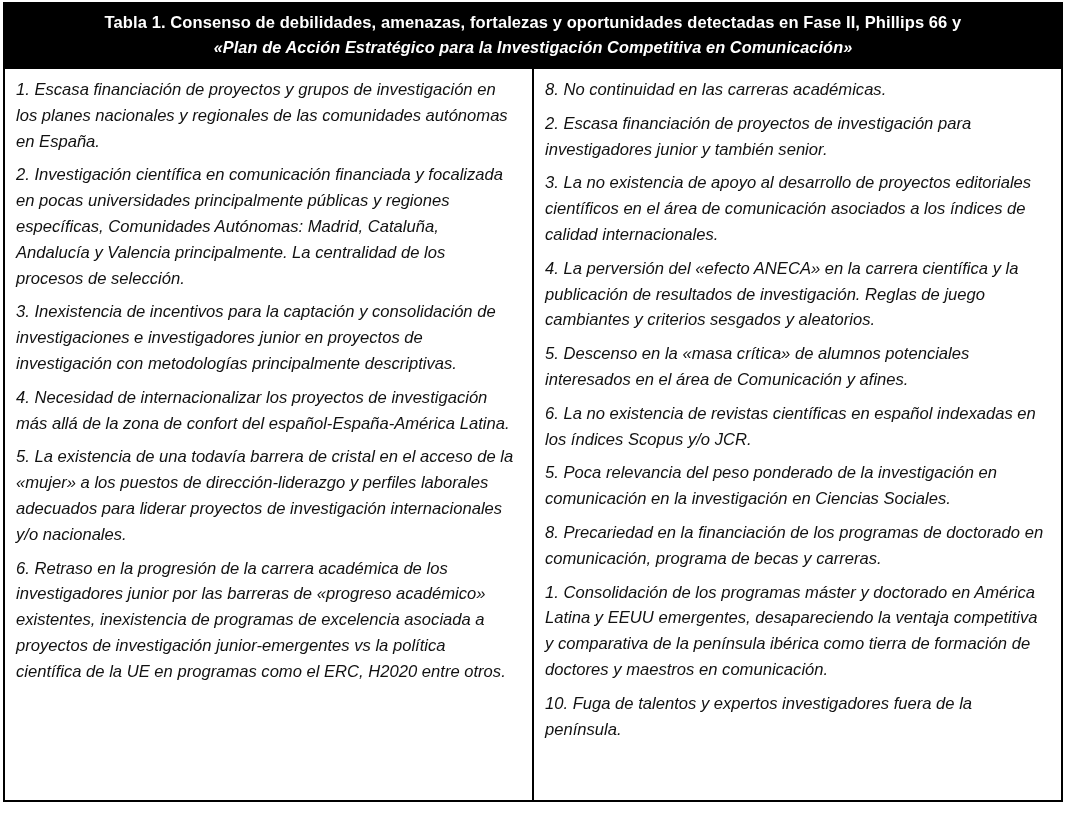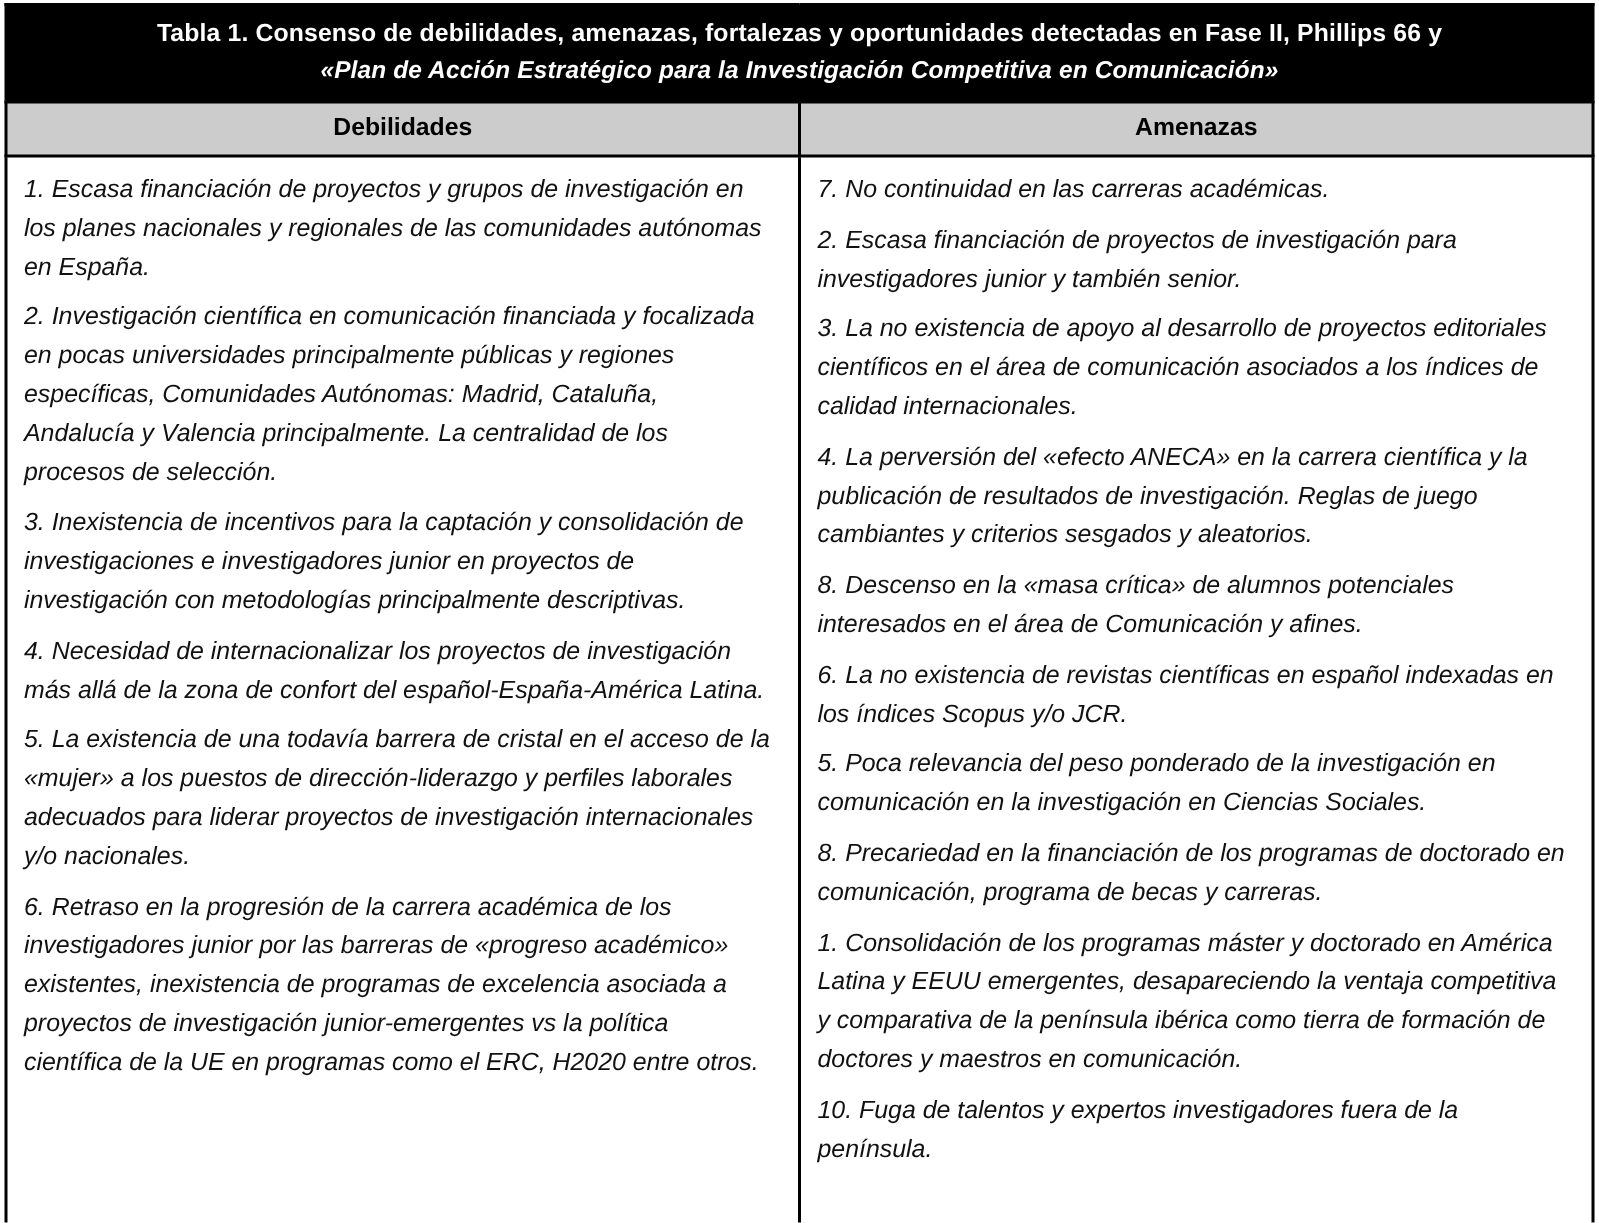--- a/index.html
+++ b/index.html
@@ -92,38 +92,34 @@
 <div class="table-wrap">
   <table class="swot-table">
     <tbody>
       <tr>
         <td class="title-cell" colspan="2">
           <span class="title-line l1">Tabla 1. Consenso de debilidades, amenazas, fortalezas y oportunidades detectadas en Fase II, Phillips 66 y</span>
           <span class="title-line l2">«Plan de Acción Estratégico para la Investigación Competitiva en Comunicación»</span>
         </td>
       </tr>
       <tr>
-        <td class="col-head">Debilidades</td>
-        <td class="col-head">Amenazas</td>
-      </tr>
-      <tr>
         <td class="body-cell col-left">
           <p class="item">1. Escasa financiación de proyectos y grupos de investigación en los planes nacionales y regionales de las comunidades autónomas en España.</p>
           <p class="item">2. Investigación científica en comunicación financiada y focalizada en pocas universidades principalmente públicas y regiones específicas, Comunidades Autónomas: Madrid, Cataluña, Andalucía y Valencia principalmente. La centralidad de los procesos de selección.</p>
           <p class="item">3. Inexistencia de incentivos para la captación y consolidación de investigaciones e investigadores junior en proyectos de investigación con metodologías principalmente descriptivas.</p>
           <p class="item">4. Necesidad de internacionalizar los proyectos de investigación más allá de la zona de confort del español-España-América Latina.</p>
           <p class="item">5. La existencia de una todavía barrera de cristal en el acceso de la «mujer» a los puestos de dirección-liderazgo y perfiles laborales adecuados para liderar proyectos de investigación internacionales y/o nacionales.</p>
           <p class="item">6. Retraso en la progresión de la carrera académica de los investigadores junior por las barreras de «progreso académico» existentes, inexistencia de programas de excelencia asociada a proyectos de investigación junior-emergentes vs la política científica de la UE en programas como el ERC, H2020 entre otros.</p>
         </td>
         <td class="body-cell col-right">
-          <p class="item">7. No continuidad en las carreras académicas.</p>
+          <p class="item">8. No continuidad en las carreras académicas.</p>
           <p class="item">2. Escasa financiación de proyectos de investigación para investigadores junior y también senior.</p>
           <p class="item">3. La no existencia de apoyo al desarrollo de proyectos editoriales científicos en el área de comunicación asociados a los índices de calidad internacionales.</p>
           <p class="item">4. La perversión del «efecto ANECA» en la carrera científica y la publicación de resultados de investigación. Reglas de juego cambiantes y criterios sesgados y aleatorios.</p>
-          <p class="item">8. Descenso en la «masa crítica» de alumnos potenciales interesados en el área de Comunicación y afines.</p>
+          <p class="item">5. Descenso en la «masa crítica» de alumnos potenciales interesados en el área de Comunicación y afines.</p>
           <p class="item">6. La no existencia de revistas científicas en español indexadas en los índices Scopus y/o JCR.</p>
           <p class="item">5. Poca relevancia del peso ponderado de la investigación en comunicación en la investigación en Ciencias Sociales.</p>
           <p class="item">8. Precariedad en la financiación de los programas de doctorado en comunicación, programa de becas y carreras.</p>
           <p class="item">1. Consolidación de los programas máster y doctorado en América Latina y EEUU emergentes, desapareciendo la ventaja competitiva y comparativa de la península ibérica como tierra de formación de doctores y maestros en comunicación.</p>
           <p class="item">10. Fuga de talentos y expertos investigadores fuera de la península.</p>
         </td>
       </tr>
     </tbody>
   </table>
 </div>

